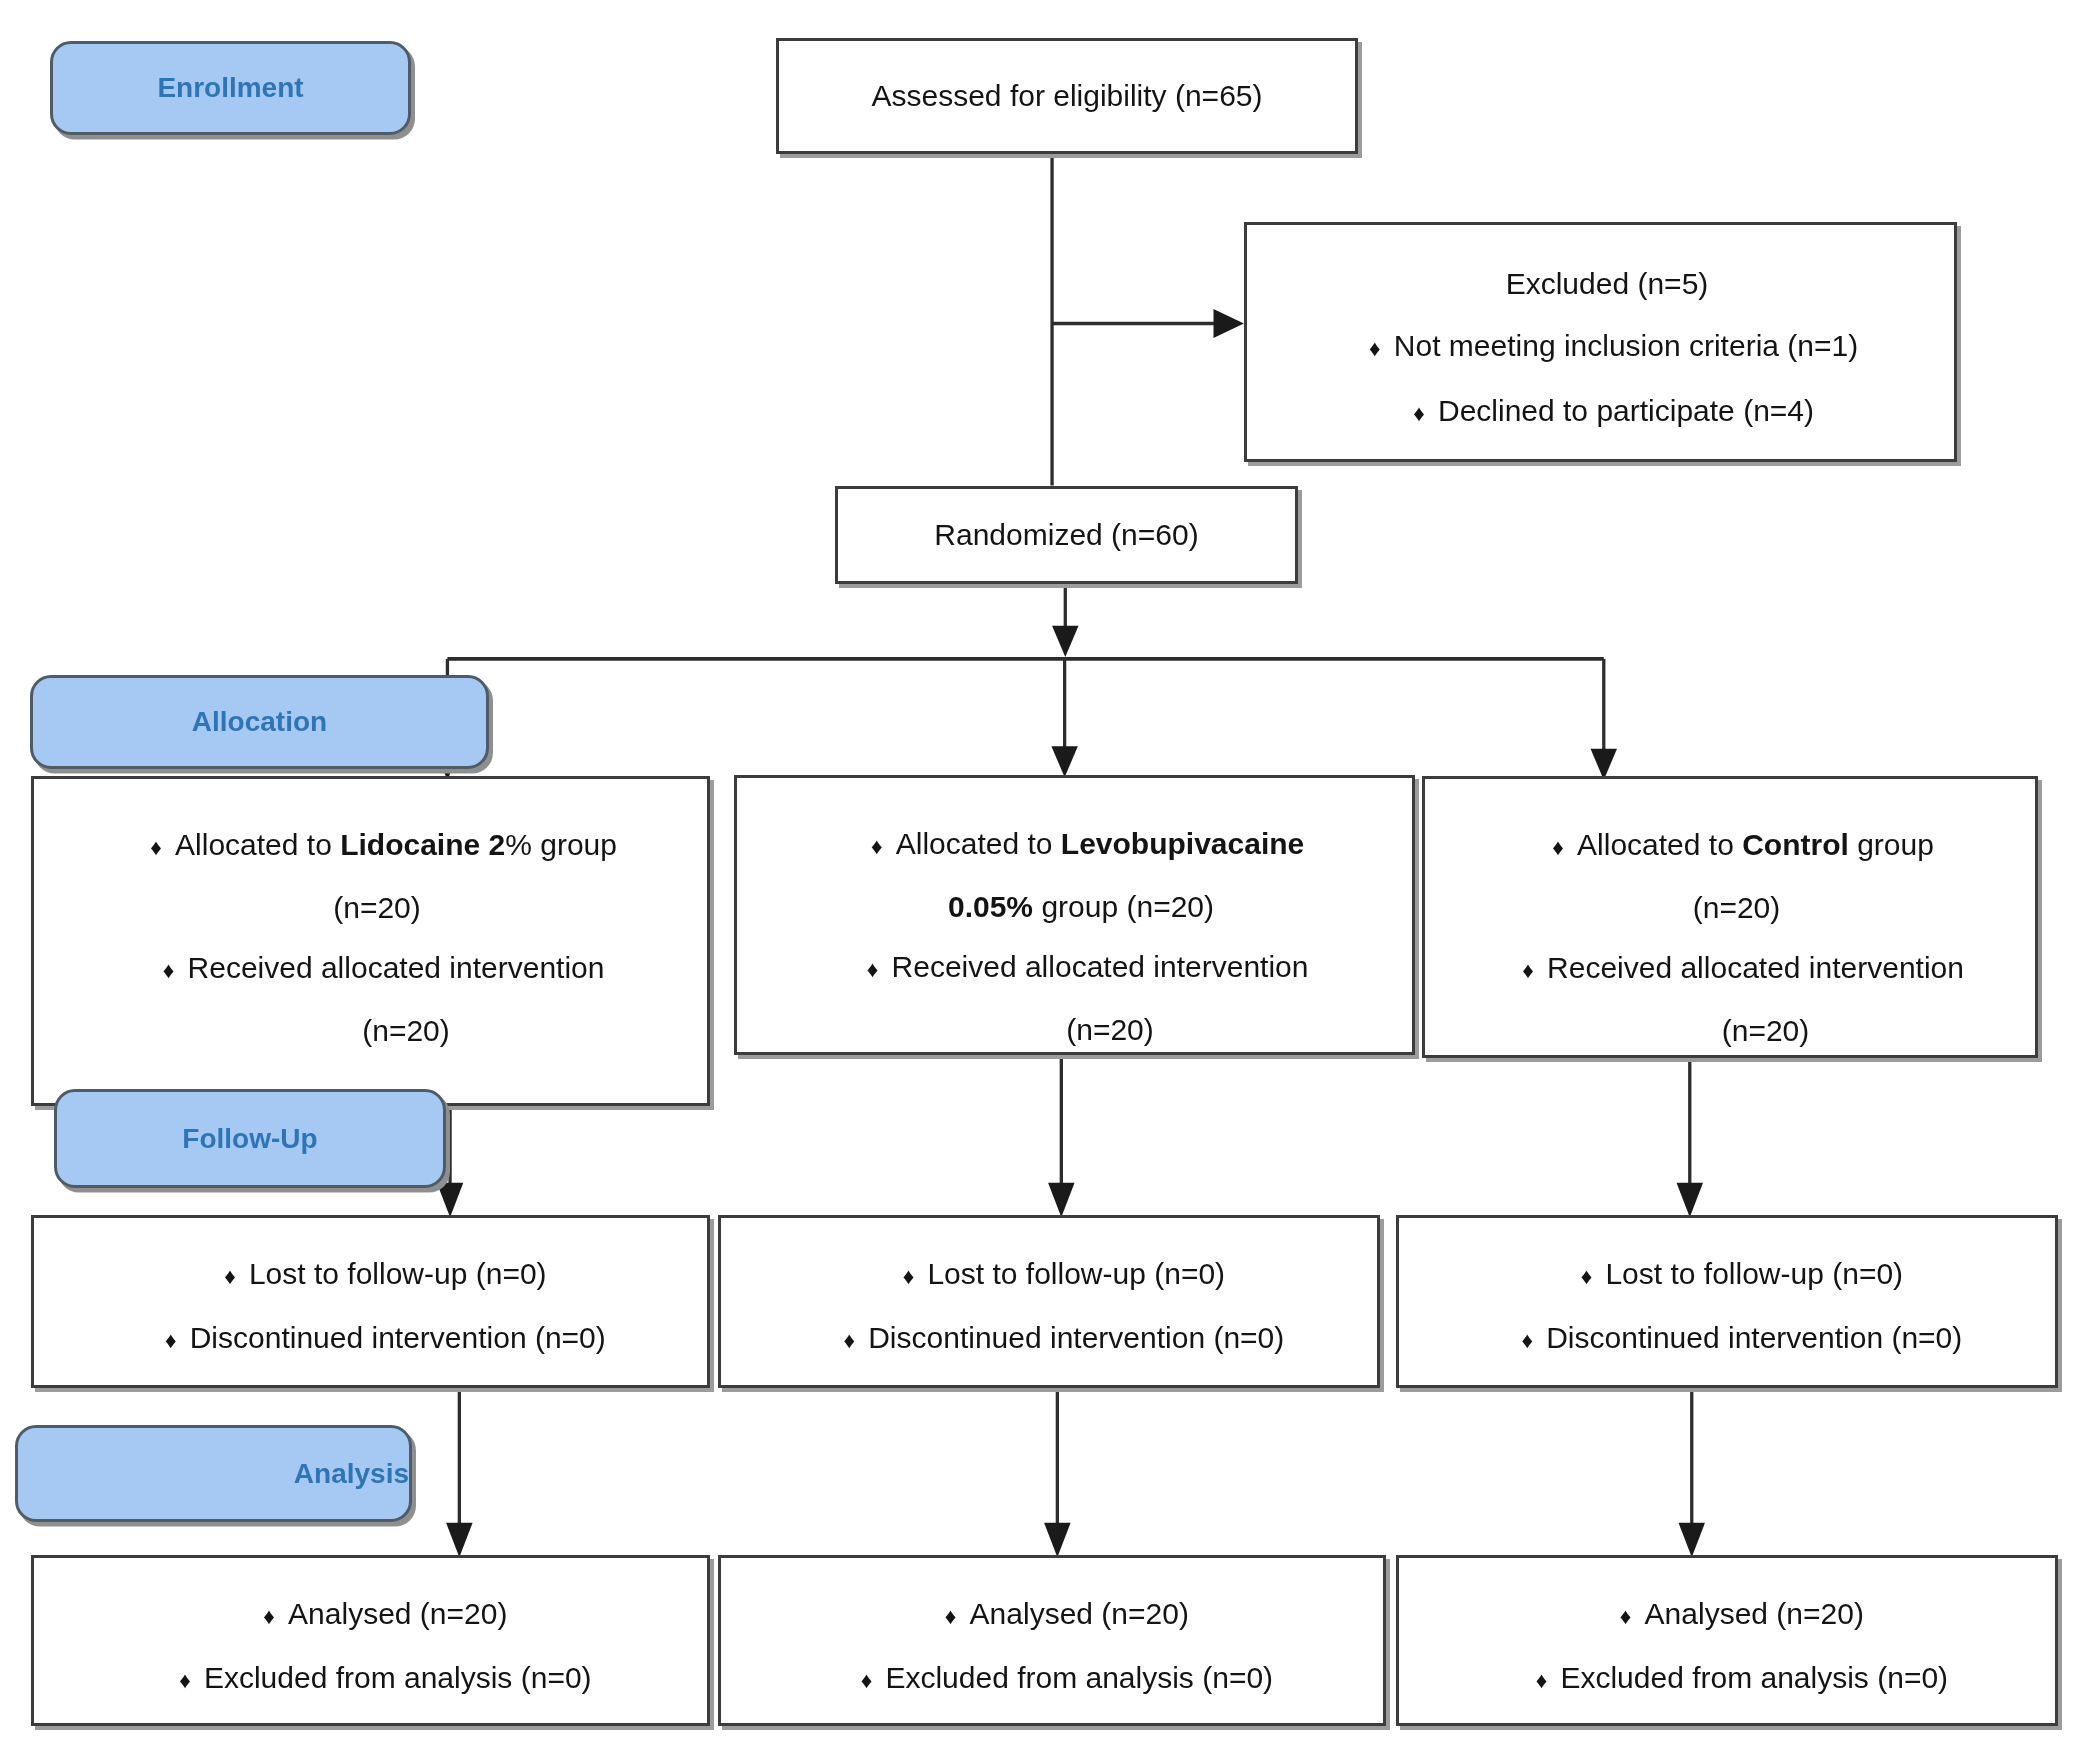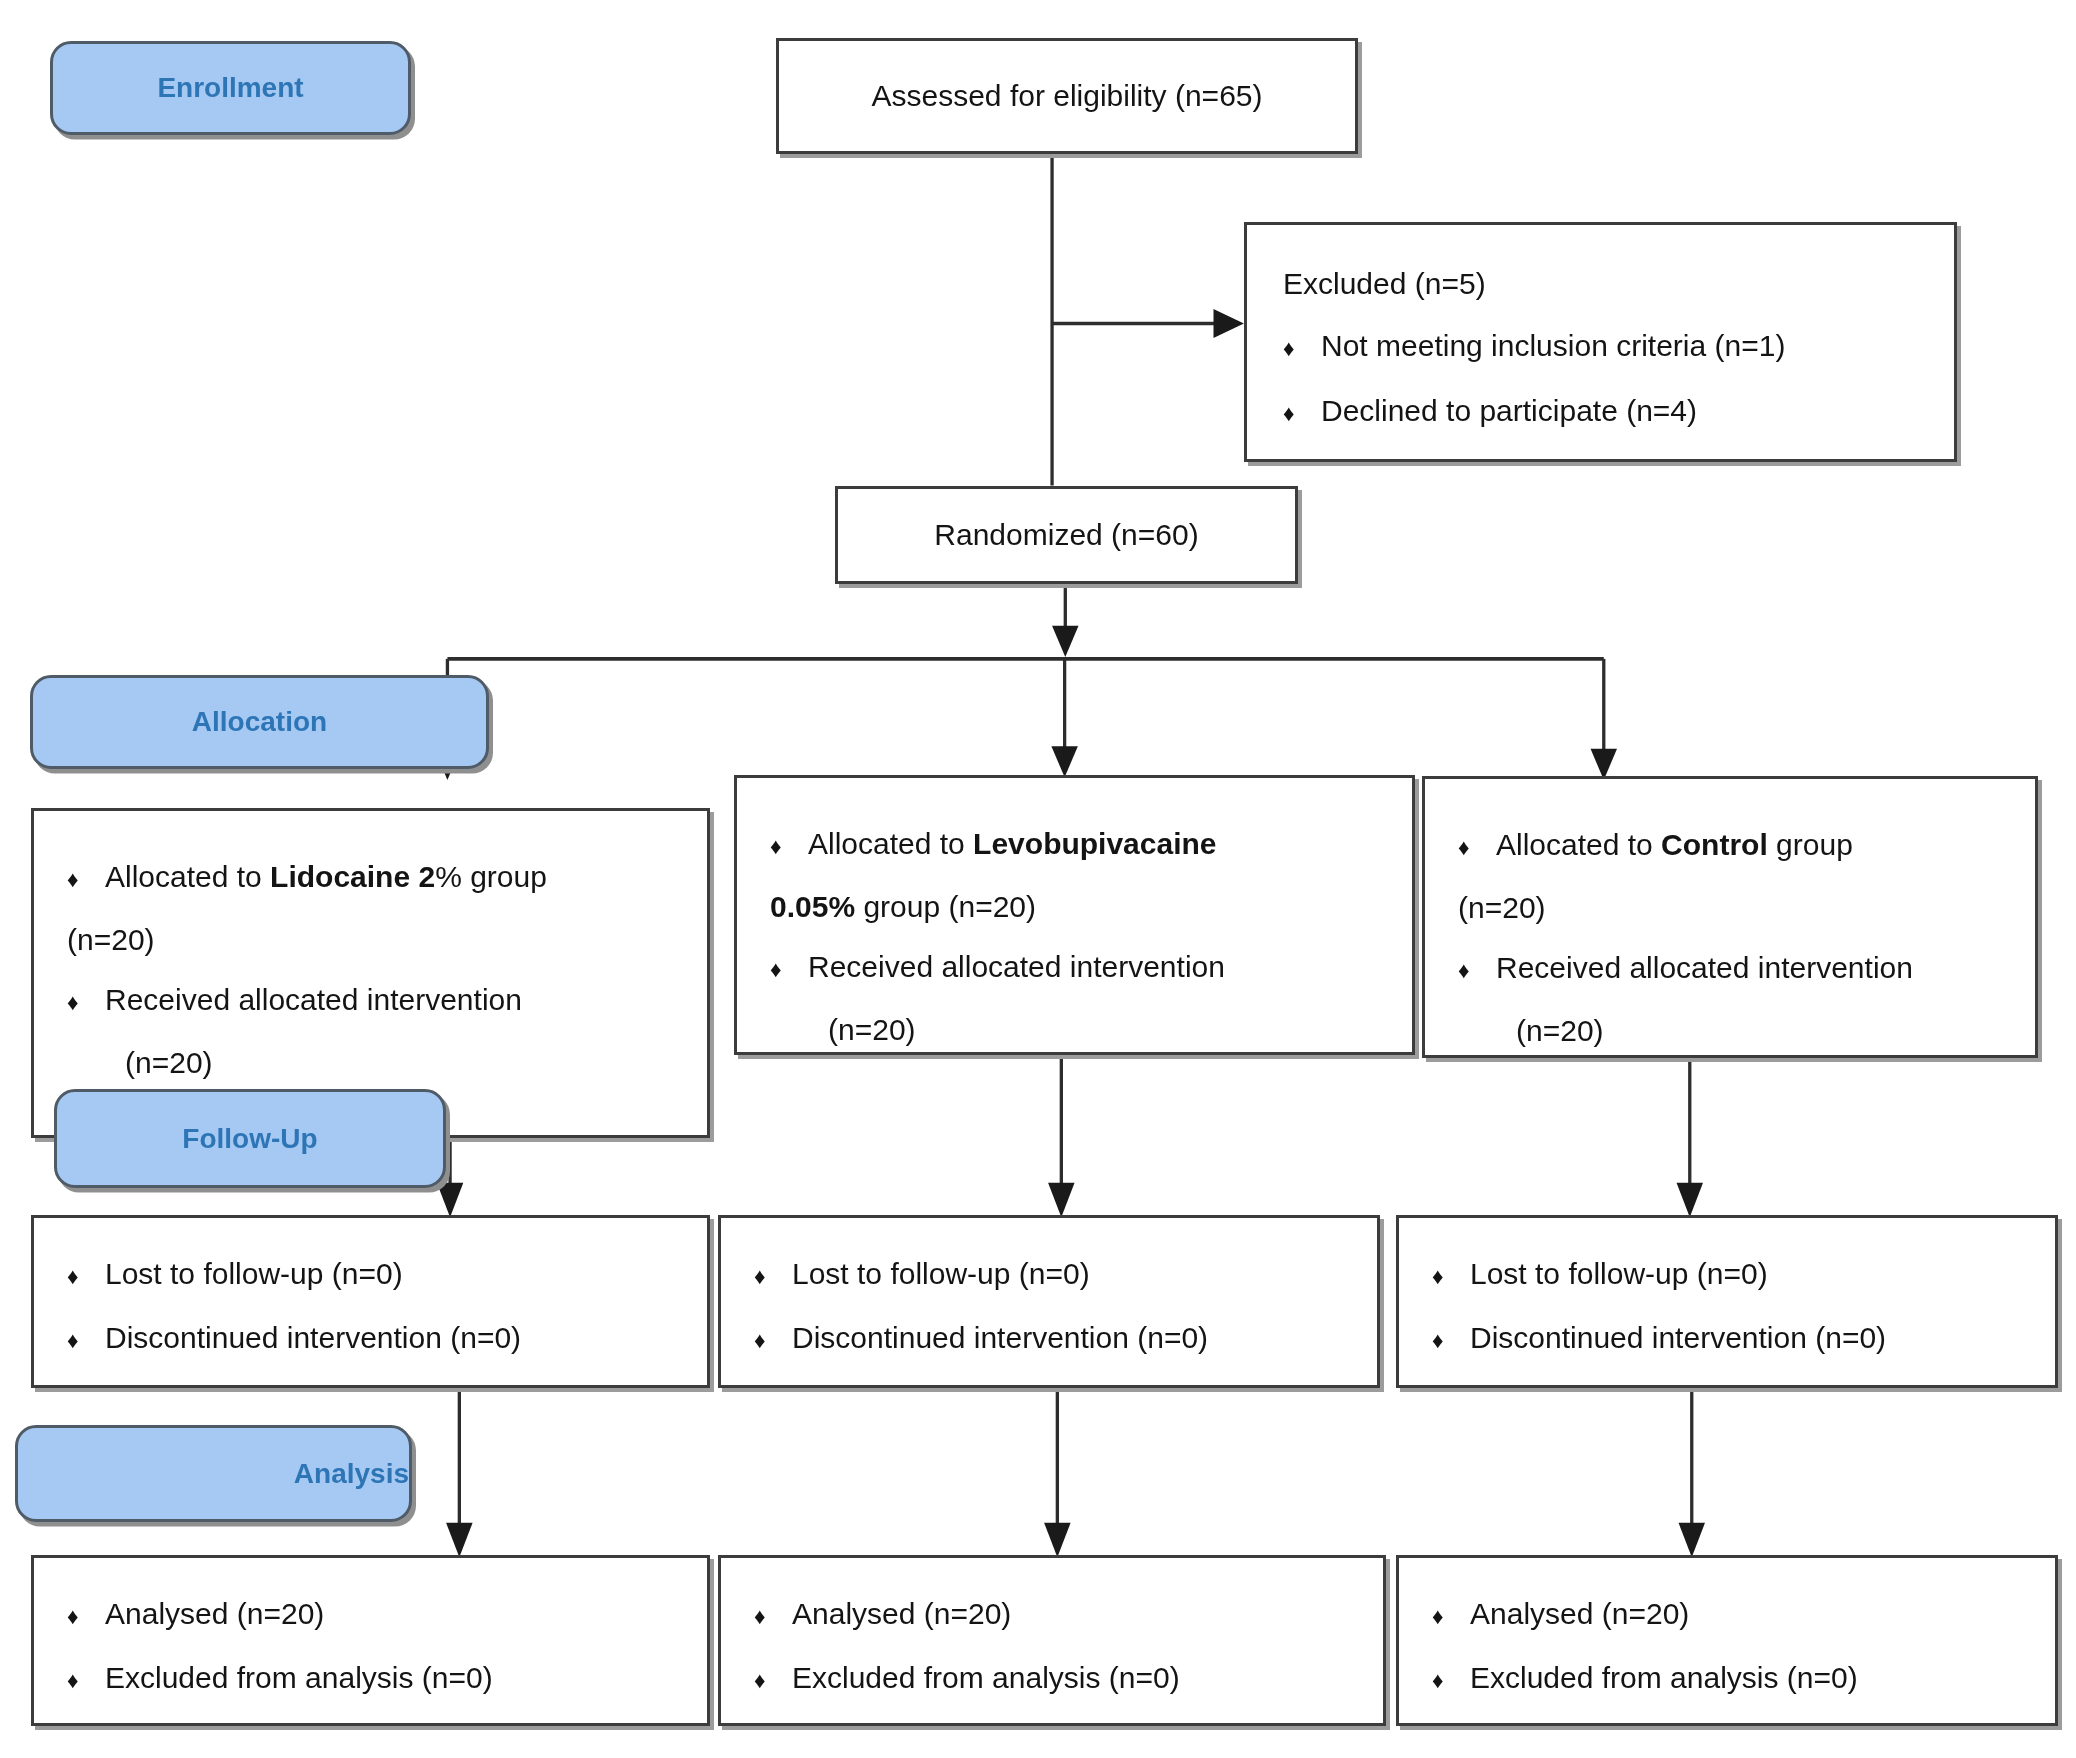--- a/index.html
+++ b/index.html
@@ -42,32 +42,33 @@
   
   .box {
     position: absolute;
     z-index: 1;
     background: #ffffff;
     border: 3.3px solid #3c3c3c;
     box-shadow: 4px 4px 0 #9c9c9c;
     box-sizing: border-box;
     font-size: 30px;
     line-height: 60px;
+    text-align: center;
   }
   .box.center {
     display: flex;
     align-items: center;
     justify-content: center;
     line-height: 1.2;
   }
   .box-assessed   { left: 776px; top: 38px;   width: 582px;  height: 116px; }
   .box-excluded   { left: 1244px; top: 222px;  width: 713px; height: 240px; padding: 28px 23px 0 36px; line-height: 62px; }
   .box-randomized { left: 835px; top: 486px;  width: 463px;  height: 98px; }
 
-  .box-alloc-0 { left: 31px;   top: 808px; width: 679px; height: 330px; }
+  .box-alloc-0 { left: 31px;   top: 776px; width: 679px; height: 330px; }
   .box-alloc-1 { left: 734px; top: 775px; width: 681px; height: 280px; }
   .box-alloc-2 { left: 1422px; top: 776px; width: 616px;  height: 282px; }
   .alloc-pad { padding: 36px 20px 0 33px; }
 
   .box-fu-0 { left: 31px;   top: 1215px; width: 679px; height: 173px; }
   .box-fu-1 { left: 718px; top: 1215px; width: 662px; height: 173px; }
   .box-fu-2 { left: 1396px; top: 1215px; width: 662px; height: 173px; }
   .two-pad  { padding: 25px 16.5px 0 33px; line-height: 61px; }
 
   .box-an-0 { left: 31px;   top: 1555px; width: 679px; height: 171px; }

